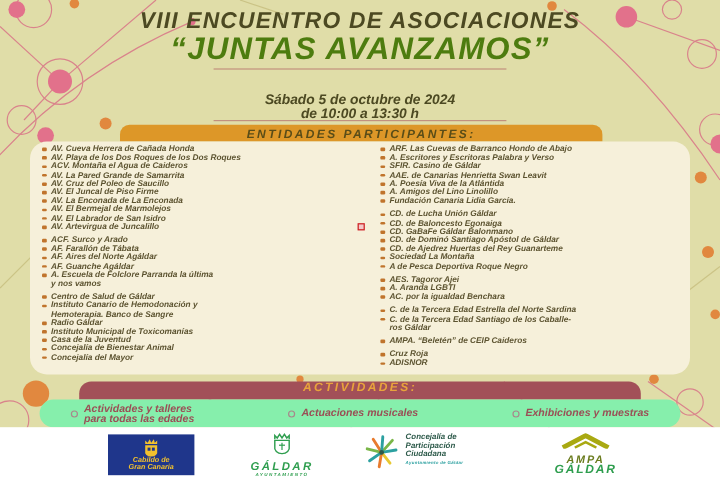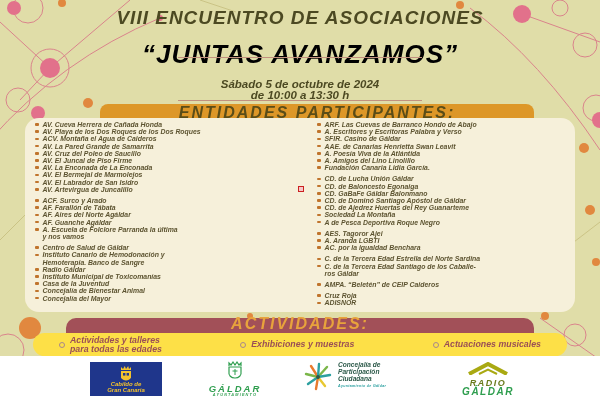--- a/index.html
+++ b/index.html
@@ -4,48 +4,48 @@
 <style>
   html,body{margin:0;padding:0;background:#888;}
   .poster{position:relative;width:600px;height:400px;background:#e0dda8;overflow:hidden;
           font-family:"Liberation Sans",sans-serif;font-style:italic;}
   .decor{position:absolute;left:0;top:0;z-index:0;}
   .layer{position:absolute;z-index:1;}
 
   
   .title1{left:0;top:7px;width:100%;text-align:center;font-size:19px;font-weight:bold;
           color:#4c4922;letter-spacing:1px;}
-  .title2{left:0;top:39px;width:100%;text-align:center;font-size:26px;font-weight:bold;
-          color:#000000;letter-spacing:1px;}
+  .title2{left:0;top:25px;width:100%;text-align:center;font-size:26px;font-weight:bold;
+          color:#4d7c0f;letter-spacing:1px;}
   .sep{position:absolute;z-index:1;left:178px;width:244px;height:1px;background:#c2907e;}
   .loc{left:0;top:58px;width:100%;text-align:center;font-size:10.5px;font-weight:bold;
        color:#b24d72;line-height:10px;letter-spacing:.4px;white-space:pre-line;}
   .dateblock{left:0;top:79px;width:100%;text-align:center;font-size:11.5px;font-weight:bold;
        color:#4c4922;line-height:10.5px;white-space:pre-line;}
 
   
-  .ent-banner{left:100px;top:104px;width:434px;height:14px;background:#dd9728;
-       border-radius:8px 8px 0 0;display:flex;align-items:flex-start;justify-content:center;
-       font-size:16px;font-weight:bold;letter-spacing:2px;color:#5a4d18;}
+  .ent-banner{left:100px;top:104px;width:402px;height:14px;background:#dd9728;
+       border-radius:8px 8px 0 0;display:flex;align-items:flex-end;justify-content:center;
+       font-size:10px;font-weight:bold;letter-spacing:2px;color:#5a4d18;}
   .panel{left:25px;top:118px;width:550px;height:194px;background:#f6f0da;border-radius:14px;}
   .col{position:absolute;z-index:2;top:121px;}
   .col-left{left:35px;width:278px;}
   .col-right{left:317px;width:254px;}
   ul.group{list-style:none;margin:0 0 4px 0;padding:0;}
   ul.group li{display:flex;gap:4px;font-size:6.9px;font-weight:bold;color:#5c5330;
        line-height:7.2px;white-space:pre-line;}
   .bullet{flex:0 0 auto;width:3.5px;height:2.5px;background:#c0742c;border-radius:1px;margin-top:2.2px;}
   .artifact{position:absolute;z-index:2;left:298px;top:186px;width:4px;height:4px;
        border:1px solid #cc2020;background:#f4c9c9;}
 
   
   .act-banner{left:66px;top:318px;width:468px;height:15px;background:#a25058;
-       border-radius:10px 10px 0 0;display:flex;align-items:flex-end;justify-content:center;
-       font-size:16px;font-weight:bold;letter-spacing:2px;color:#e8a33c;}
-  .act-bar{left:33px;top:333px;width:534px;height:23px;background:#fde047;border-radius:12px;
+       border-radius:10px 10px 0 0;display:flex;align-items:flex-start;justify-content:center;
+       font-size:10px;font-weight:bold;letter-spacing:2px;color:#e8a33c;}
+  .act-bar{left:33px;top:333px;width:534px;height:23px;background:#86efac;border-radius:12px;
        display:flex;align-items:center;justify-content:space-between;padding:0 26px;box-sizing:border-box;}
   .act-item{display:flex;align-items:center;gap:5px;font-size:8.8px;font-weight:bold;
        color:#9a4f56;line-height:9px;white-space:pre-line;}
   .ring{width:4px;height:4px;border:1px solid #a8888c;border-radius:50%;flex:0 0 auto;}
 
   
   .footer{left:0;top:356px;width:600px;height:44px;background:#ffffff;}
   .logo{position:absolute;z-index:2;}
   .logo-cabildo{left:90px;top:362px;width:72px;height:34px;background:#1f368b;
        display:flex;flex-direction:column;align-items:center;justify-content:flex-end;padding-bottom:2px;box-sizing:border-box;}
@@ -199,25 +199,25 @@
     <span>ACTIVIDADES:</span>
   </div>
   <div class="layer act-bar">
     <div class="act-item">
       <span class="ring"></span>
       <span>Actividades y talleres
 para todas las edades</span>
     </div>
     <div class="act-item">
       <span class="ring"></span>
-      <span>Exhibiciones y muestras</span>
+      <span>Actuaciones musicales</span>
     </div>
     <div class="act-item">
       <span class="ring"></span>
-      <span>Actuaciones musicales</span>
+      <span>Exhibiciones y muestras</span>
     </div>
   </div>
 
   <div class="layer footer"></div>
 
   <div class="logo logo-cabildo">
     <svg width="22" height="17" viewBox="0 0 22 17">
       <path d="M6 5 L6 2 L8 4 L9.8 1 L11 4 L13.2 1 L14 4 L16 2 L16 5 Z" fill="#f2c12e"></path>
       <path d="M6 6 h10 v5 a5 3.6 0 0 1 -5 4.4 a5 3.6 0 0 1 -5 -4.4 Z" fill="#f2c12e"></path>
       <rect x="8" y="8" width="2.4" height="2.6" fill="#1f368b"></rect>
@@ -258,17 +258,17 @@
 Ciudadana</div>
       <div class="conc-sub">Ayuntamiento de Gáldar</div>
     </div>
   </div>
 
   <div class="logo logo-radio">
     <svg width="46" height="13" viewBox="0 0 46 13">
       <path d="M4 12 L23 2 L42 12" fill="none" stroke="#a9a912" stroke-width="4"></path>
       <path d="M14 12 L23 7.5 L32 12" fill="none" stroke="#a9a912" stroke-width="2"></path>
     </svg>
-    <div class="radio-line1">RADIO</div>
+    <div class="radio-line1">AMPA</div>
     <div class="radio-line2">GÁLDAR</div>
   </div>
 
 </div>
 
 </body></html>

